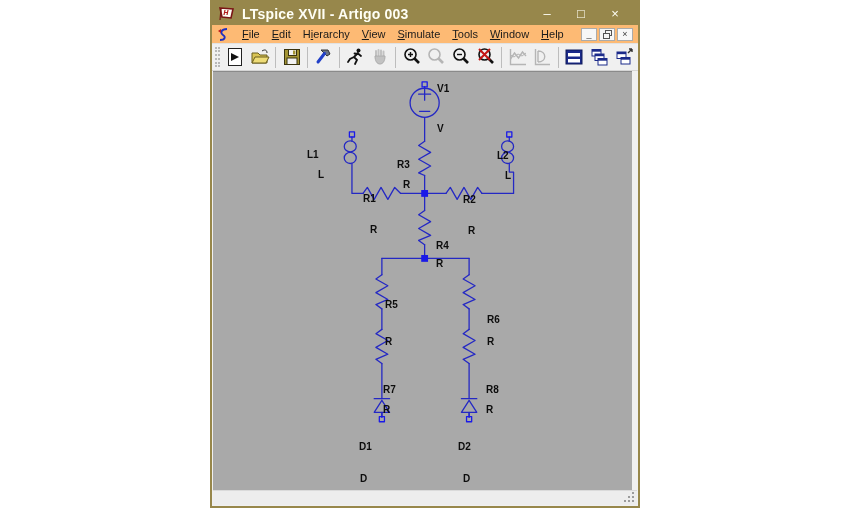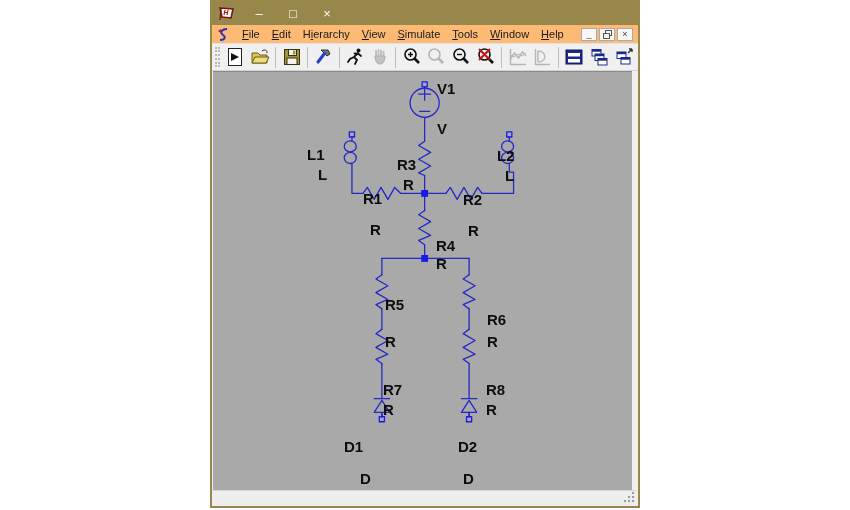--- a/index.html
+++ b/index.html
@@ -36,40 +36,41 @@
              padding:0 2px; border-bottom:1px solid #D5D5D5; }
   .gripper { width:5px; height:20px; margin:0 3px 0 1px;
              border-left:2px dotted #B8B8B8; border-right:2px dotted #B8B8B8; }
   .tb-btn { width:25px; height:24px; display:flex; align-items:center; justify-content:center; }
   .tb-sep { width:1px; height:21px; background:#BDBDBD; margin:0 3px; }
 
   
   .canvas { position:relative; margin-left:1px; width:419px; height:419px;
             background:#A9A9A9; border-top:1px solid #8A8A8A; overflow:hidden; }
   .canvas svg.circuit { position:absolute; left:0; top:0; }
-  .clabel { position:absolute; font-size:15px; font-weight:bold; color:#0d0d0d;
+  .clabel { position:absolute; font-size:10px; font-weight:bold; color:#0d0d0d;
             white-space:nowrap; line-height:13px; }
 
   
   .statusbar { position:absolute; left:1px; right:1px; bottom:1px; height:15px;
                background:#EDEDED; border-top:1px solid #DADADA; }
   .grip { position:absolute; right:2px; bottom:2px; }
 </style>
 </head>
 <body>
 
 <div class="page">
   <div class="window">
 
     <div class="titlebar">
       <svg class="appicon" viewBox="0 0 17 15">
         <polygon points="2,2 15,3 13,12 4,11" fill="#FDFDF5" stroke="#7A1515" stroke-width="1.6"></polygon>
         <path d="M6,9 L7,4 M9,9 L10,4 M6,6.5 L10,6.5" stroke="#B01818" stroke-width="1.2" fill="none"></path>
         <path d="M3,3 L2,14" stroke="#7A1515" stroke-width="1.2"></path>
       </svg>
+      <span class="title-text">LTspice XVII - Artigo 003</span>
       <div class="win-controls">
         <div class="win-btn">–</div>
         <div class="win-btn">□</div>
         <div class="win-btn">×</div>
       </div>
     </div>
 
     <div class="menubar">
       <svg class="docicon" viewBox="0 0 15 13">
         <path d="M10,1 C4,1 3,5 6,7 C9,9 8,12 3,12" stroke="#2030C0" stroke-width="1.8" fill="none"></path>
@@ -307,21 +308,21 @@
       <span class="clabel" style="left:223px; top:167px;">R4</span>
       <span class="clabel" style="left:223px; top:185px;">R</span>
       <span class="clabel" style="left:172px; top:226px;">R5</span>
       <span class="clabel" style="left:172px; top:263px;">R</span>
       <span class="clabel" style="left:274px; top:241px;text-align:center;">R6</span>
       <span class="clabel" style="left:274px; top:263px;">R</span>
       <span class="clabel" style="left:170px; top:311px;">R7</span>
       <span class="clabel" style="left:170px; top:331px;">R</span>
       <span class="clabel" style="left:273px; top:311px;">R8</span>
       <span class="clabel" style="left:273px; top:331px;">R</span>
-      <span class="clabel" style="left:131px; top:368px;">D1</span>
+      <span class="clabel" style="left:146px; top:368px;">D1</span>
       <span class="clabel" style="left:147px; top:400px;">D</span>
       <span class="clabel" style="left:245px; top:368px;">D2</span>
       <span class="clabel" style="left:250px; top:400px;">D</span>
     </div>
 
     <div class="statusbar">
       <span></span>
       <svg class="grip" width="11" height="11" viewBox="0 0 11 11">
         <g fill="#9B9B9B">
           <rect x="8" y="0" width="2" height="2"></rect>

